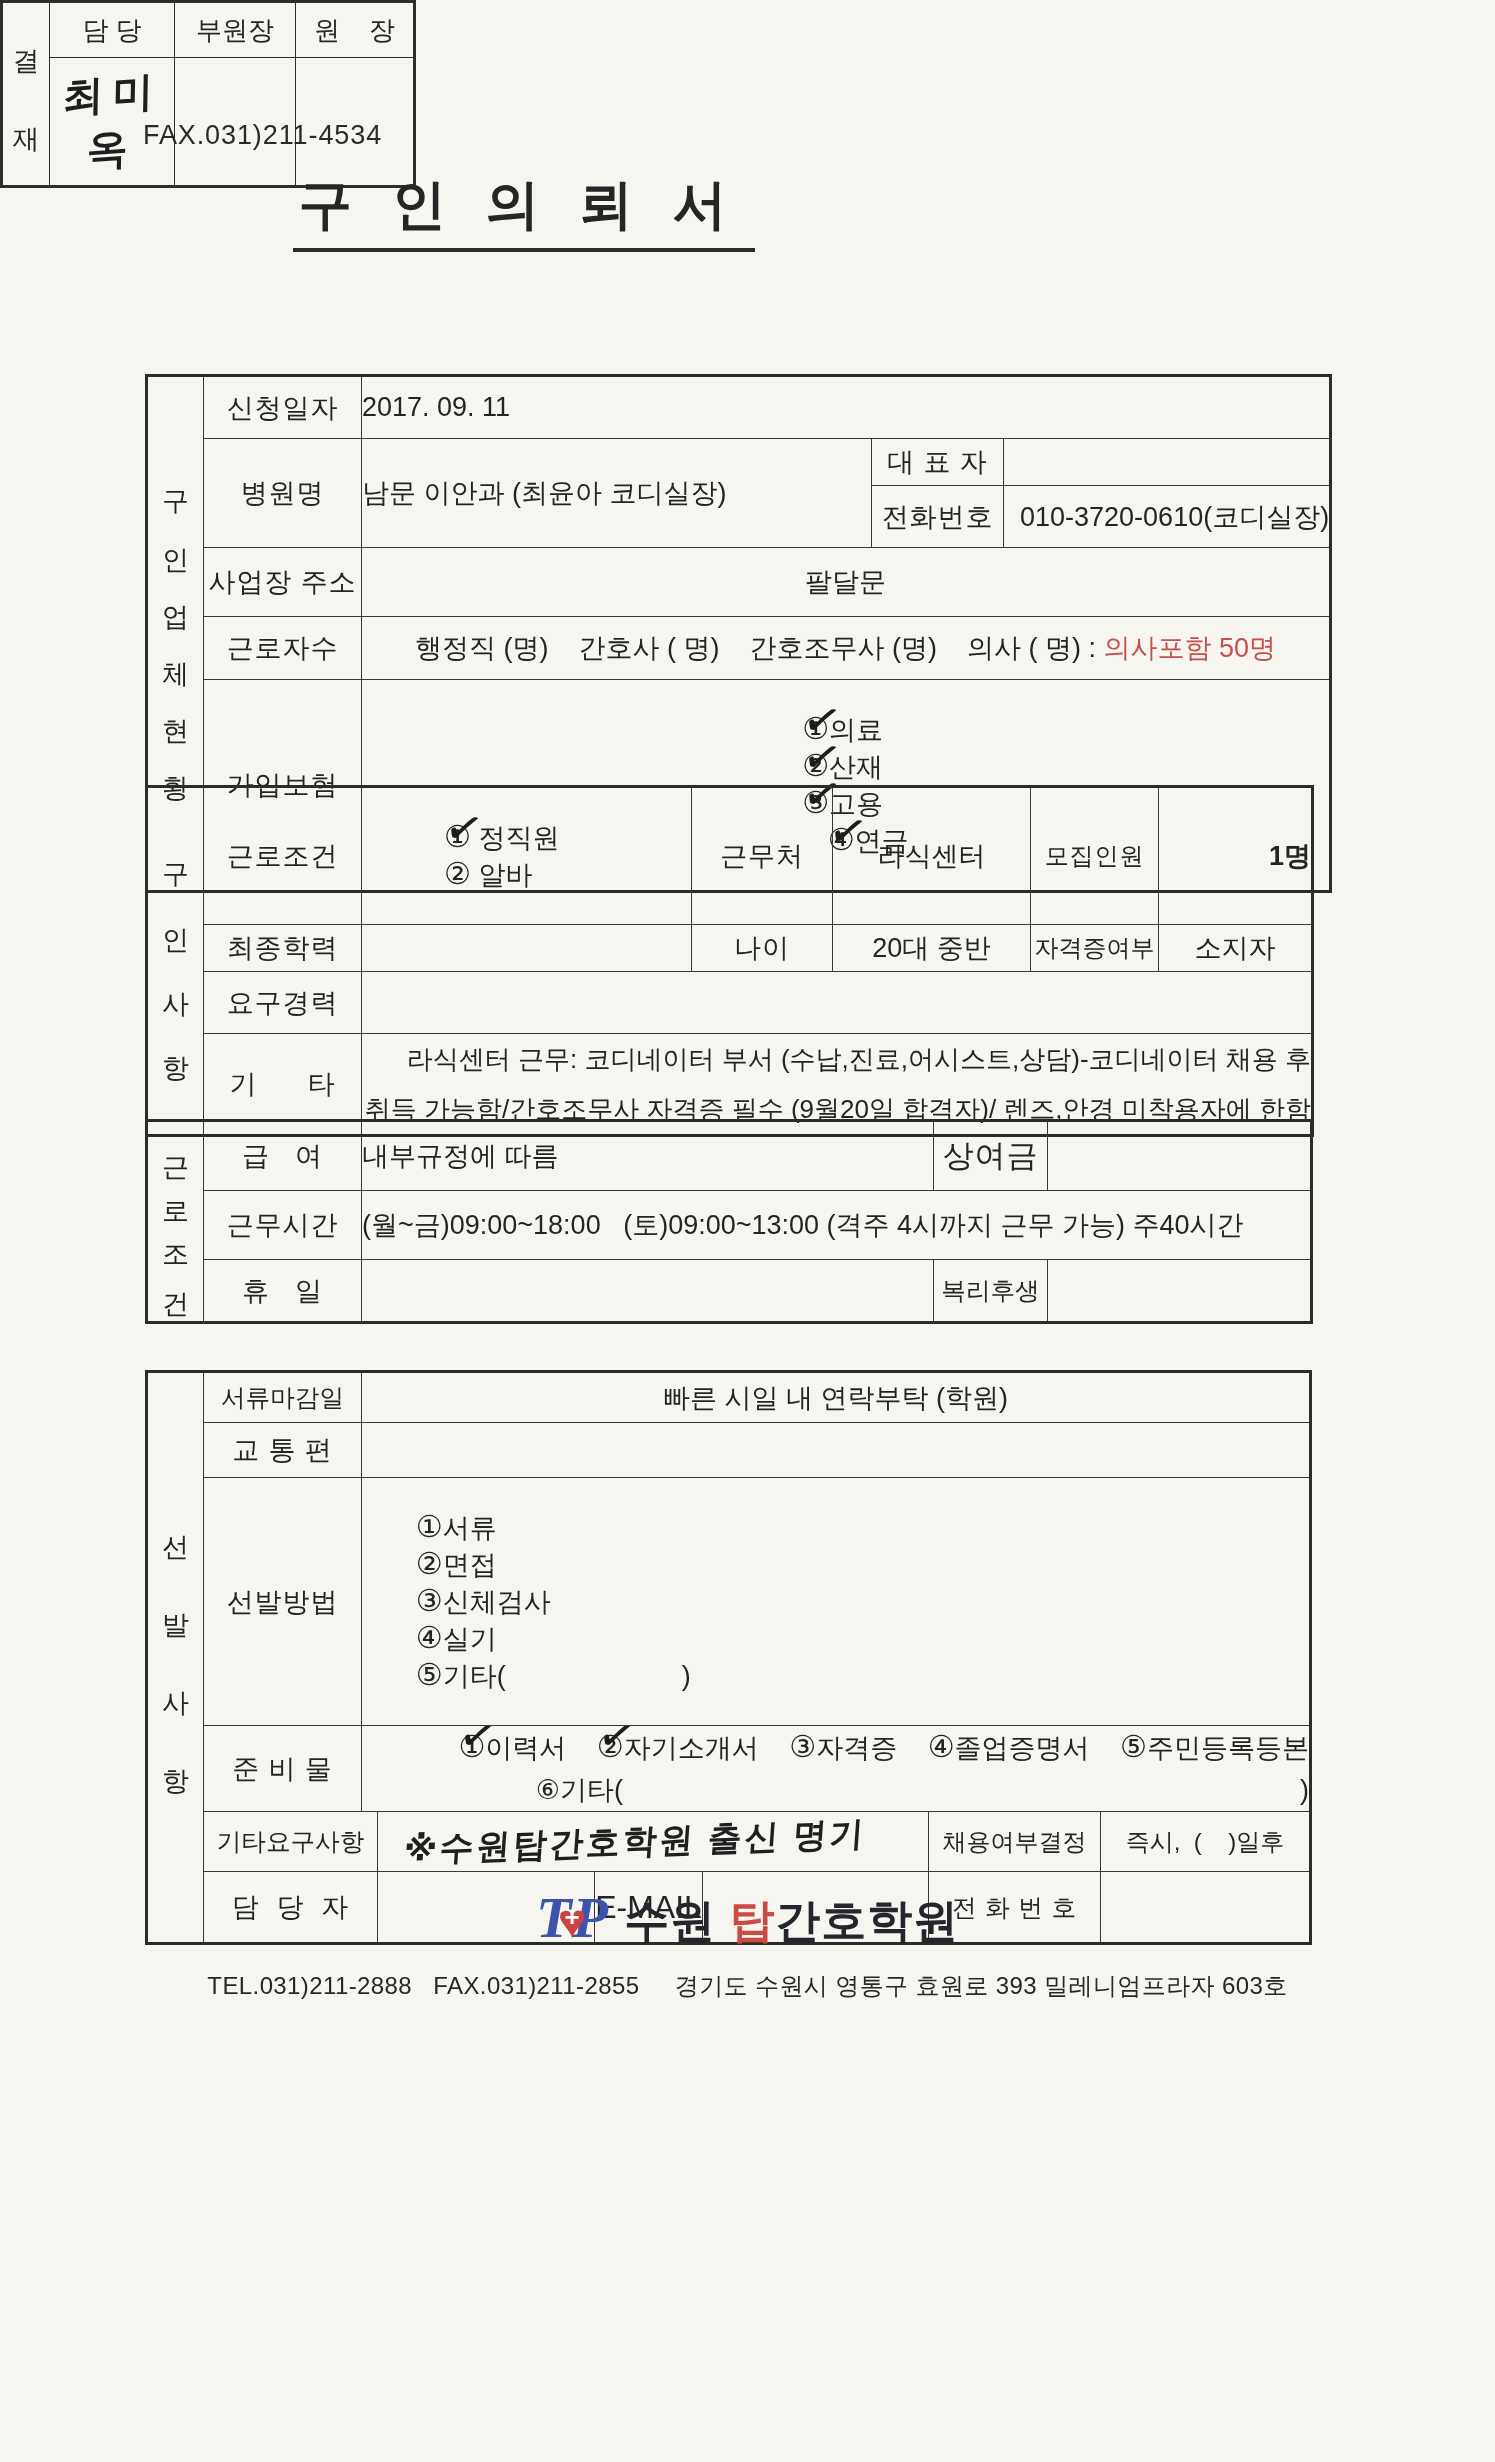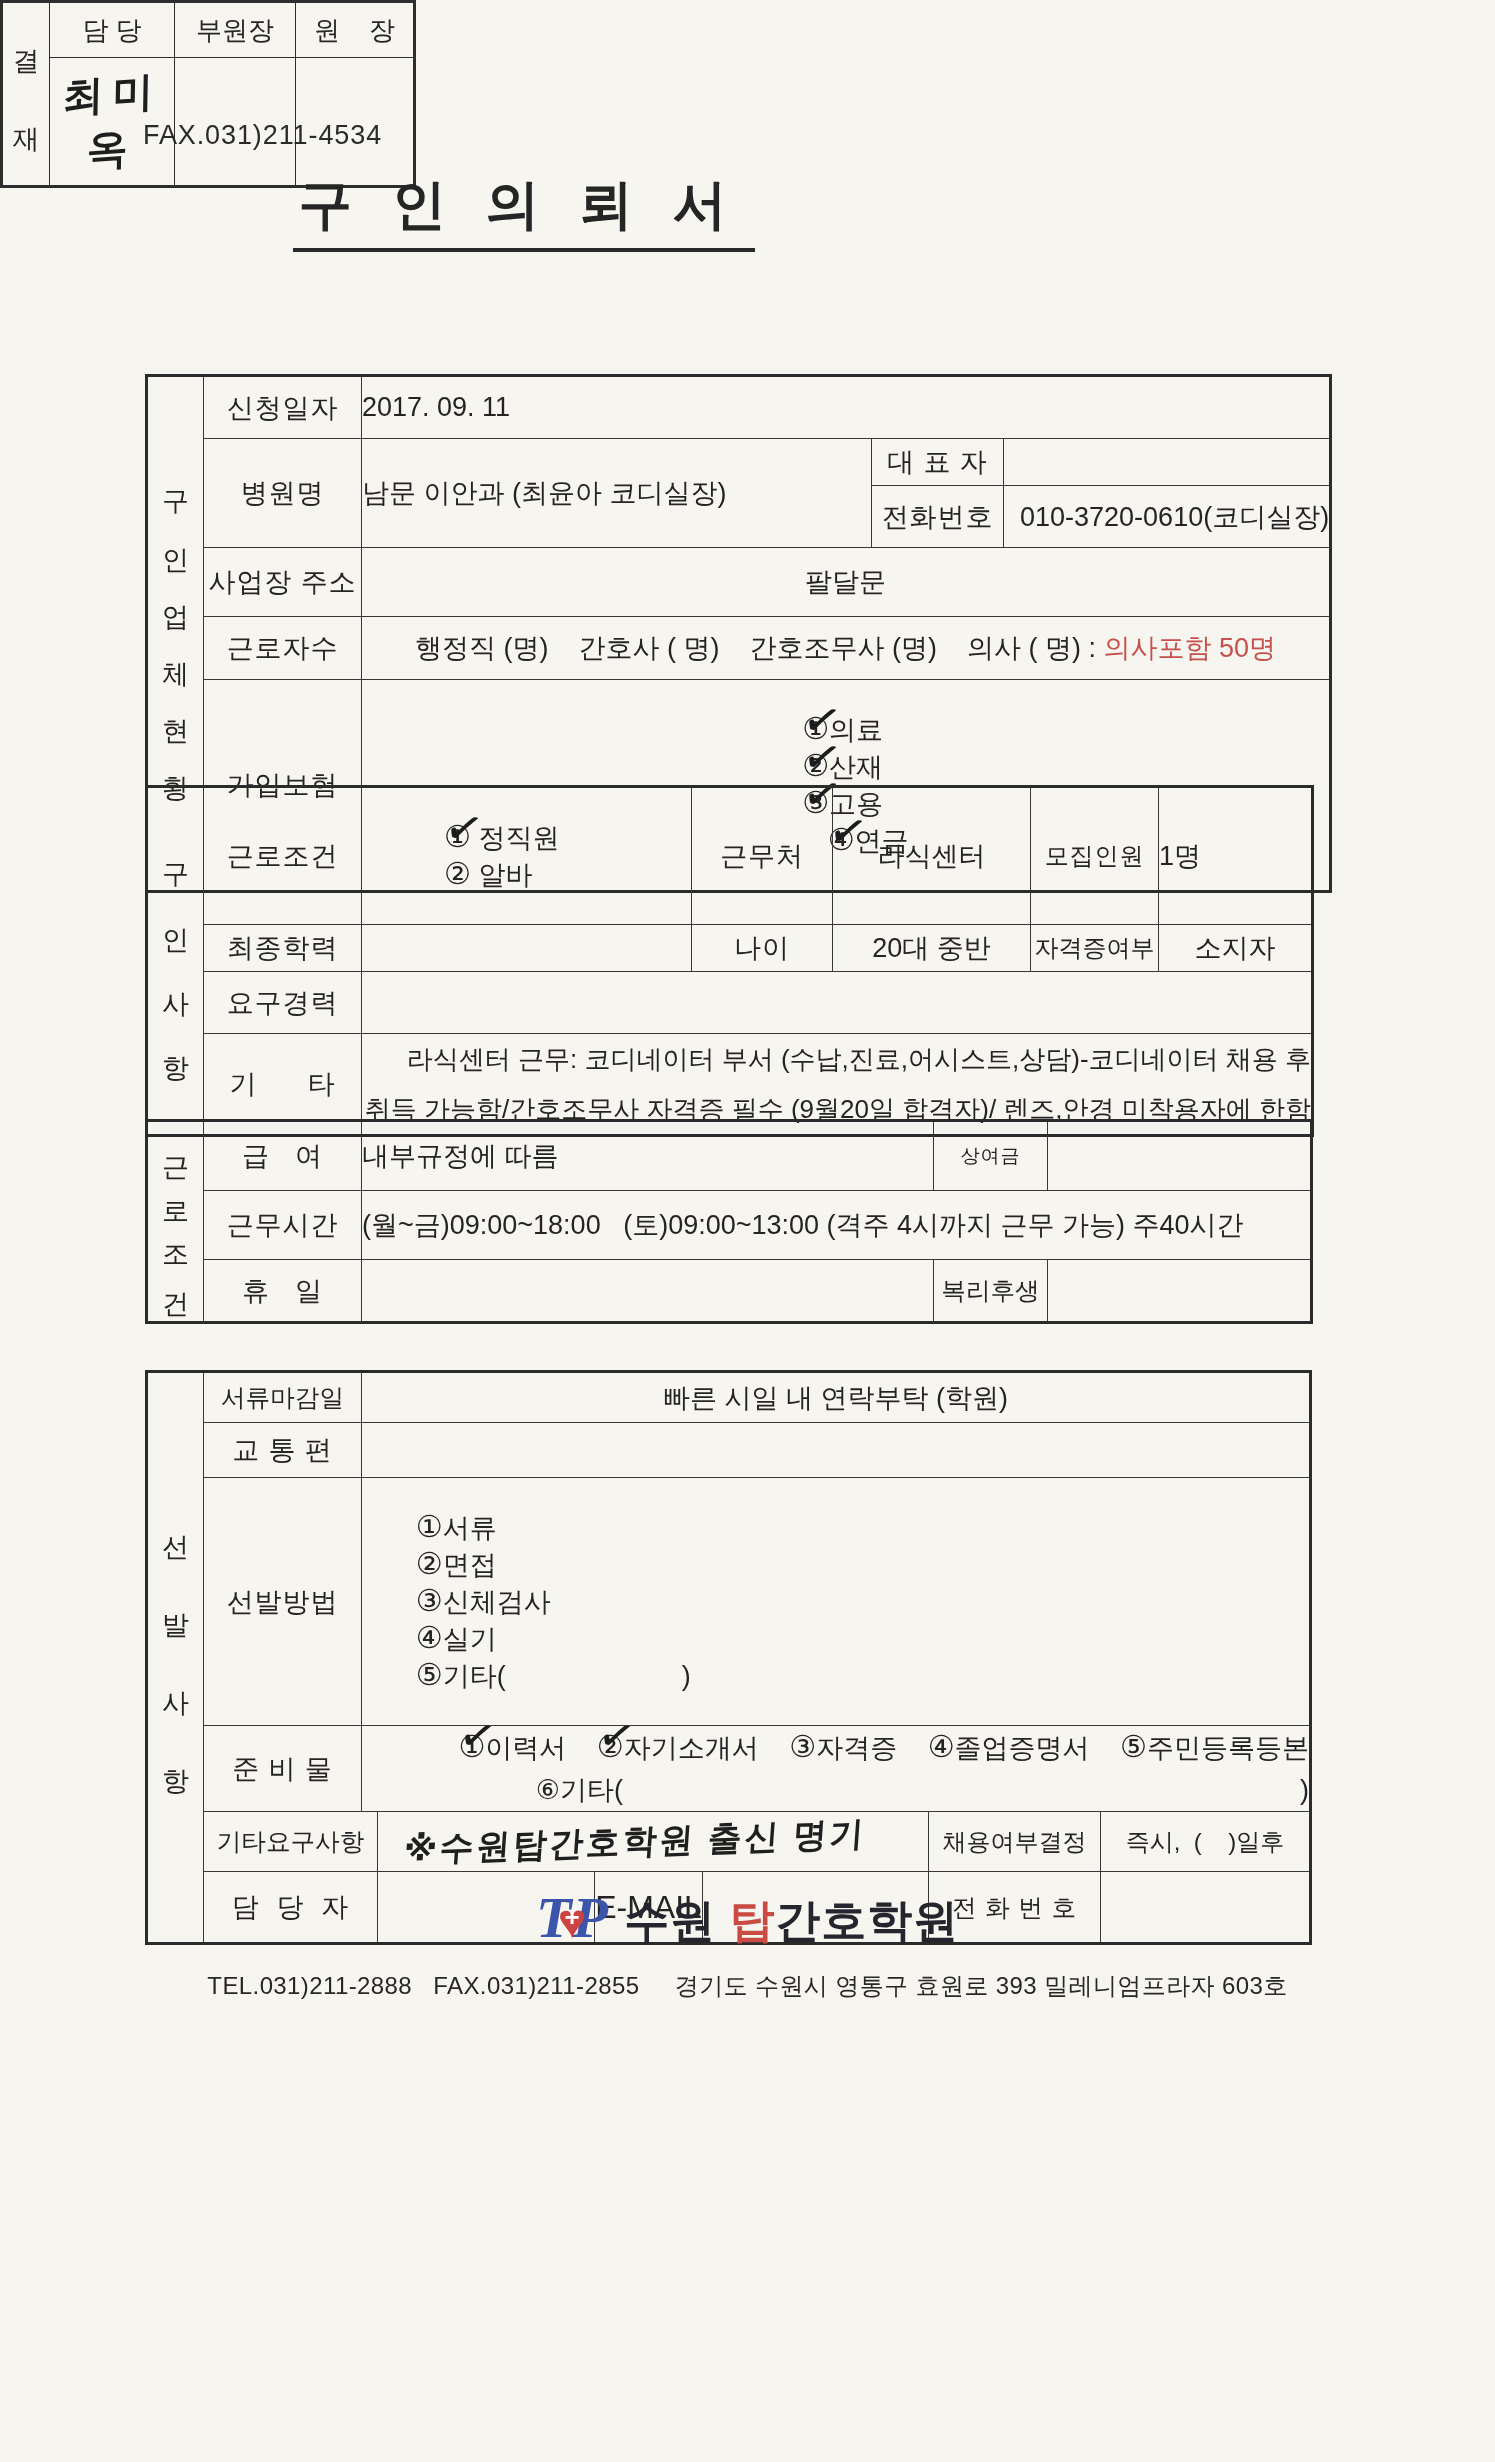--- a/index.html
+++ b/index.html
@@ -39,21 +39,21 @@
   table.form{border-collapse:collapse;table-layout:fixed;position:absolute;left:145px;}
   table.form{border:3.5px solid #2b2b2b;}
   table.form td{border:1.8px solid #383838;padding:0;vertical-align:middle;font-size:27px;color:#242424;overflow:hidden;}
   td.vcell{
     writing-mode:vertical-lr;text-orientation:upright;text-align:center;
     font-size:28px;color:#2a2a2a;
   }
   td.lab{text-align:center;letter-spacing:0.9px;white-space:pre;}
   td.val{text-align:left;padding-left:23px;white-space:pre;}
   td.val-c{text-align:center;white-space:pre;}
-  td.val-r{padding-right:35px;white-space:pre;}
+  td.val-r{text-align:right;padding-right:35px;white-space:pre;font-weight:bold;}
 
   .red{color:#c5504c;}
 
   
   .opt{display:inline-block;white-space:pre;}
   .cnum{display:inline-block;position:relative;font-size:30px;}
   .opt.checked .cnum::after{
     content:"✓";position:absolute;left:0.9px;top:-14px;font-size:46px;line-height:1;
     color:#1c1c1c;font-weight:bold;transform:rotate(12deg);
   }
@@ -202,21 +202,21 @@
       <col style="width:158px">
       <col style="width:572px">
       <col style="width:114px">
       <col style="width:264px">
     </colgroup>
   <tbody>
       <tr style="height:70px">
     <td class="vcell" rowspan="3" style="letter-spacing:17.6px;padding-top:12.3px">근로조건</td>
     <td class="lab">급   여</td>
     <td class="val">내부규정에 따름</td>
-    <td class="lab" style="font-size:19px">상여금</td>
+    <td class="lab" style="font-size:31px">상여금</td>
     <td></td>
   </tr>
   <tr style="height:69px">
     <td class="lab">근무시간</td>
     <td class="val" colspan="3">(월~금)09:00~18:00   (토)09:00~13:00 (격주 4시까지 근무 가능) 주40시간</td>
   </tr>
   <tr style="height:63px">
     <td class="lab">휴   일</td>
     <td></td>
     <td class="lab" style="font-size:24.6px;letter-spacing:0">복리후생</td>

